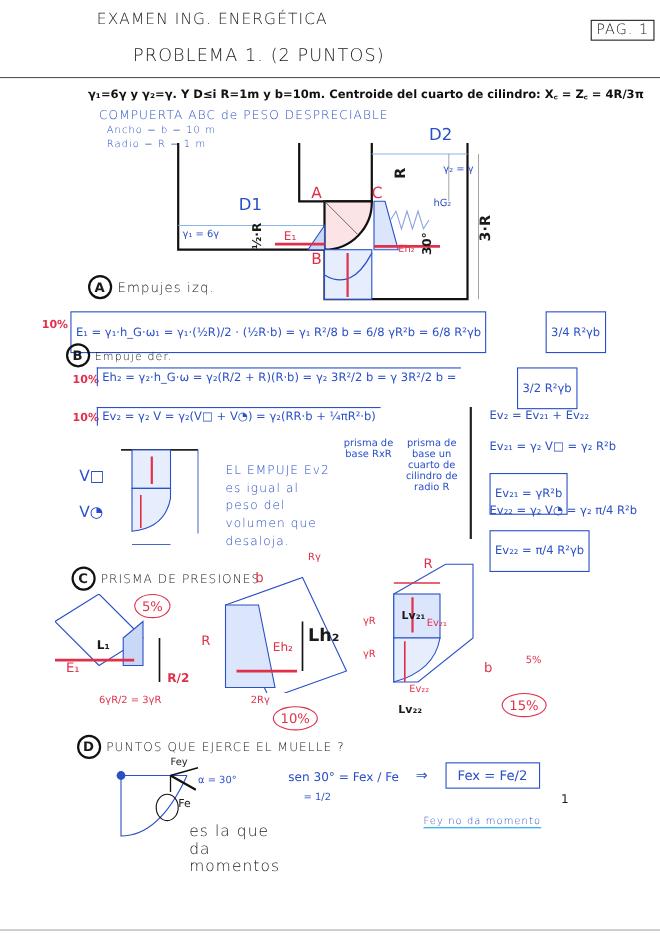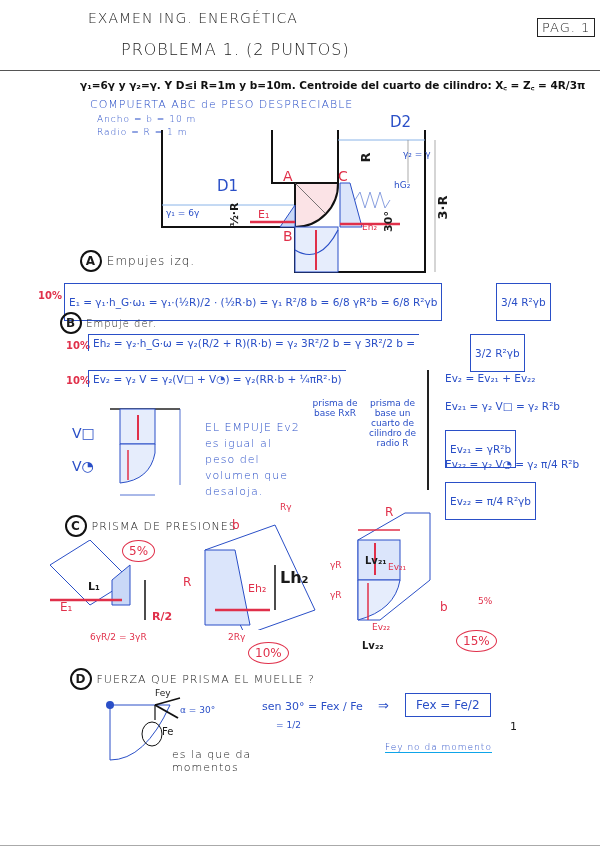--- a/index.html
+++ b/index.html
@@ -163,35 +163,35 @@
 <div class="abs black" style="left:365px; top:555px; font-size:10px; font-weight:bold;">Lv₂₁</div>
 <div class="abs red tiny" style="left:388px; top:562px;">Ev₂₁</div>
 <div class="abs red tiny" style="left:372px; top:622px;">Ev₂₂</div>
 <div class="abs black" style="left:362px; top:640px; font-size:10px; font-weight:bold;">Lv₂₂</div>
 <div class="abs red tiny" style="left:440px; top:600px; font-size:12px;">b</div>
 <span class="abs pct-circle" style="left:408px; top:630px;margin-left:48px;">15%</span>
 <div class="abs red tiny" style="left:478px; top:596px;">5%</div>
 
 <div class="abs hw" style="left:70px; top:668px; font-size:11px;">
   <span class="circle">D</span>
-  <span>FUERZA QUE PRISMA EL MUELLE ?</span>
+  <span>PUNTOS QUE EJERCE EL MUELLE ?</span>
 </div>
 <svg class="abs" style="left:100px; top:690px;" width="140" height="80" viewBox="0 0 140 80">
   <circle cx="10" cy="15" r="4" fill="#2a4fc7"></circle>
   <line x1="10" y1="15" x2="70" y2="15" stroke="#2a4fc7" stroke-width="1"></line>
   <path d="M10,15 L10,70 Q45,70 70,15" fill="none" stroke="#2a4fc7" stroke-width="1"></path>
   <line x1="55" y1="15" x2="80" y2="8" stroke="#111" stroke-width="1.5"></line>
   <line x1="55" y1="15" x2="78" y2="28" stroke="#111" stroke-width="2"></line>
   <line x1="55" y1="15" x2="55" y2="30" stroke="#111" stroke-width="1.2"></line>
   <ellipse cx="52" cy="44" rx="10" ry="12" fill="none" stroke="#111" stroke-width="1"></ellipse>
 </svg>
 <div class="abs tiny black" style="left:155px; top:688px; font-size:9px;">Fey</div>
 <div class="abs tiny blue" style="left:180px; top:705px;">α = 30°</div>
 <div class="abs tiny black" style="left:162px; top:726px; font-size:10px;text-align:center;">Fe</div>
-<div class="abs hw tiny black" style="left:172px; top:748px; font-size:11px; white-space:normal; width:80px;">es la que da momentos</div>
+<div class="abs hw tiny black" style="left:172px; top:748px; font-size:14px; white-space:normal; width:80px;">es la que da momentos</div>
 
 <div class="abs blue" style="left:262px; top:700px; font-size:11px;">sen 30° = Fex / Fe</div>
 <div class="abs blue tiny" style="left:276px; top:720px;">= 1/2</div>
 <div class="abs blue" style="left:378px; top:698px; font-size:13px;">⇒</div>
 <div class="abs blue box-blue" style="left:405px; top:693px; font-size:12px; padding:4px 10px;">Fex = Fe/2</div>
 <div class="abs hw blue" style="left:385px; top:742px; font-size:9px; border-bottom:1px solid #0ea5e9;">Fey no da momento</div>
 
 <div class="abs" style="left:510px; top:720px; font-size:11px;">1</div>
 
 <div class="hr" style="left:0; top:845px; width:600px; background:#aaa;"></div>

